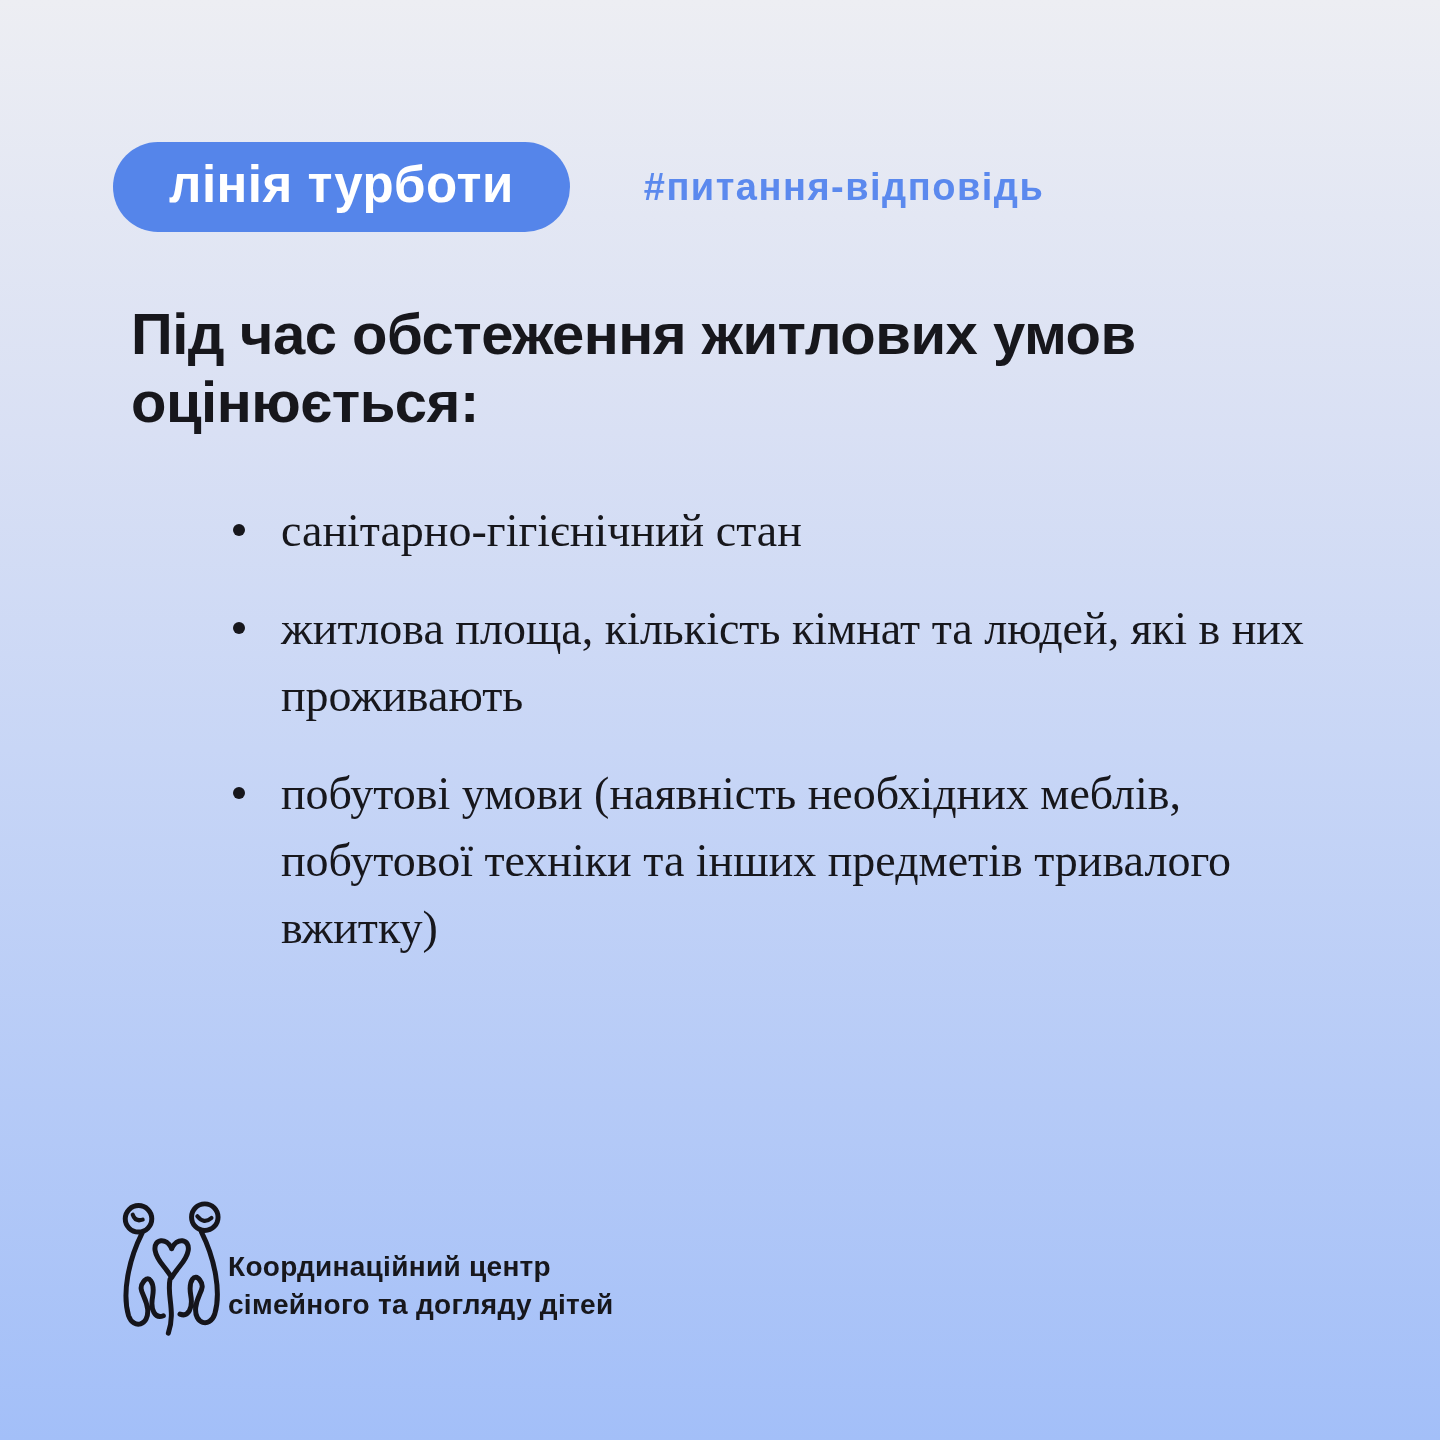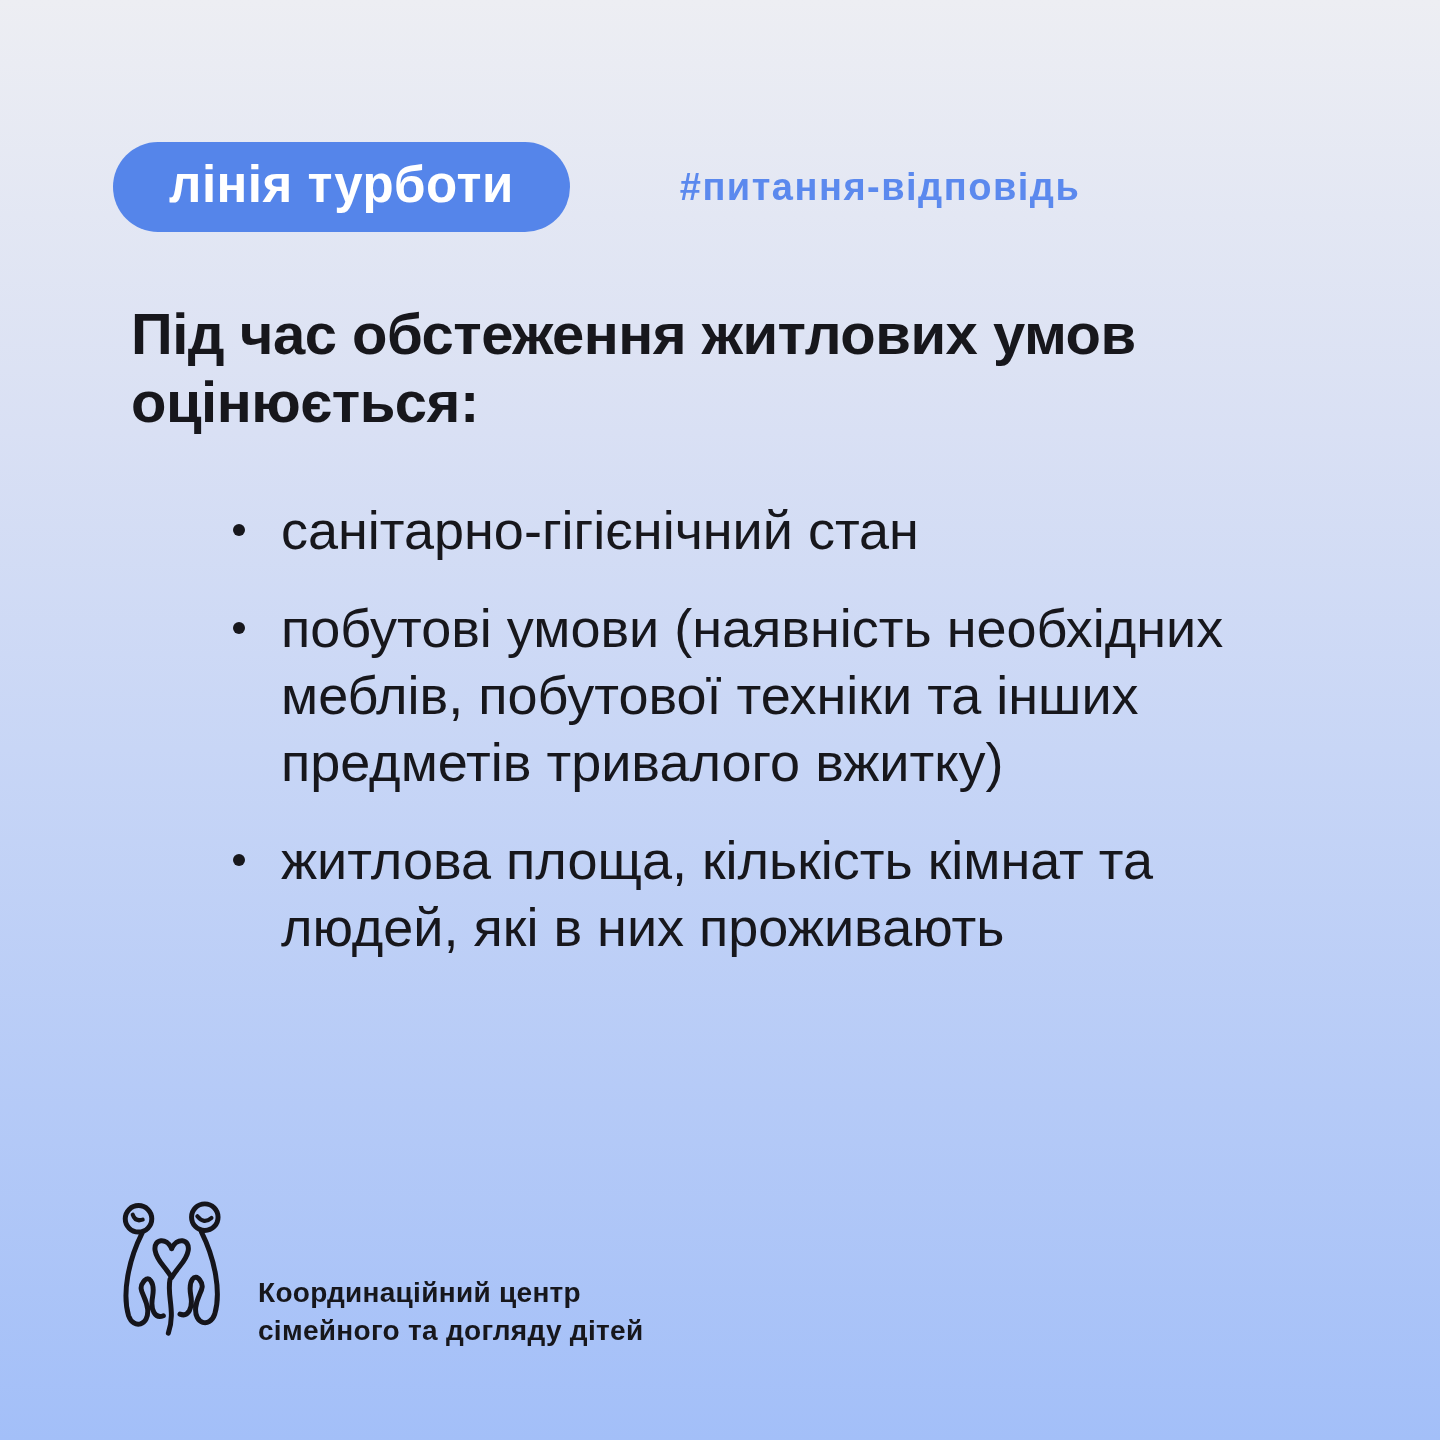--- a/index.html
+++ b/index.html
@@ -13,21 +13,21 @@
     background: linear-gradient(180deg, #EDEEF3 0%, #D9E0F4 30%, #C8D6F6 52%, #A3BFF8 100%);
     color: #17171C;
   }
 
   .header {
     position: absolute;
     left: 113px;
     top: 142px;
     display: flex;
     align-items: center;
-    gap: 110px;
+    gap: 74px;
   }
   .pill {
     height: 90px;
     display: flex;
     align-items: center;
     padding: 0 56px 6px 56px;
     border-radius: 46px;
     background: #5585EA;
     color: #ffffff;
     font-size: 51px;
@@ -59,42 +59,42 @@
     position: absolute;
     left: 231px;
     top: 497px;
     list-style: none;
     max-width: 1120px;
   }
   .bullets li {
     position: relative;
     padding-left: 50px;
     max-width: 1080px;
-    font-size: 54px;
+    font-size: 46px;
     line-height: 67px;
     color: #17171C;
+    font-family: Liberation Serif, serif;
   }
   .bullets li + li { margin-top: 31px; }
   .dot {
     position: absolute;
     left: 2px;
     top: 27px;
     width: 12px;
     height: 12px;
     border-radius: 50%;
     background: #17171C;
   }
 
   .footer {
     position: absolute;
     left: 112px;
     top: 1192px;
     display: flex;
-    align-items: flex-end;
-    gap: 30px;
+    align-items: center;
   }
   .logo-icon { width: 116px; height: 158px; display: block; }
   .org {
     margin-top: 30px;
     font-size: 28px;
     line-height: 38px;
     font-weight: bold;
     letter-spacing: 0.3px;
     color: #17171C;
   }
@@ -111,25 +111,25 @@
 
   <h1 class="heading">Під час обстеження житлових умов оцінюється:</h1>
 
   <ul class="bullets">
     <li>
       <span class="dot"></span>
       <span>санітарно-гігієнічний стан</span>
     </li>
     <li>
       <span class="dot"></span>
-      <span>побутові умови (наявність необхідних меблів, побутової техніки та інших предметів тривалого вжитку)</span>
+      <span>житлова площа, кількість кімнат та людей, які в них проживають</span>
     </li>
     <li>
       <span class="dot"></span>
-      <span>житлова площа, кількість кімнат та людей, які в них проживають</span>
+      <span>побутові умови (наявність необхідних меблів, побутової техніки та інших предметів тривалого вжитку)</span>
     </li>
   </ul>
 
   <div class="footer">
     <svg class="logo-icon" viewBox="0 0 140 170" fill="none" stroke="#15151B" stroke-width="6" stroke-linecap="round" stroke-linejoin="round">
 
       <circle cx="32" cy="22" r="16"></circle>
       <path d="M25,17 q3,9 12,6" stroke-width="5"></path>
 
       <circle cx="112" cy="20" r="16"></circle>

